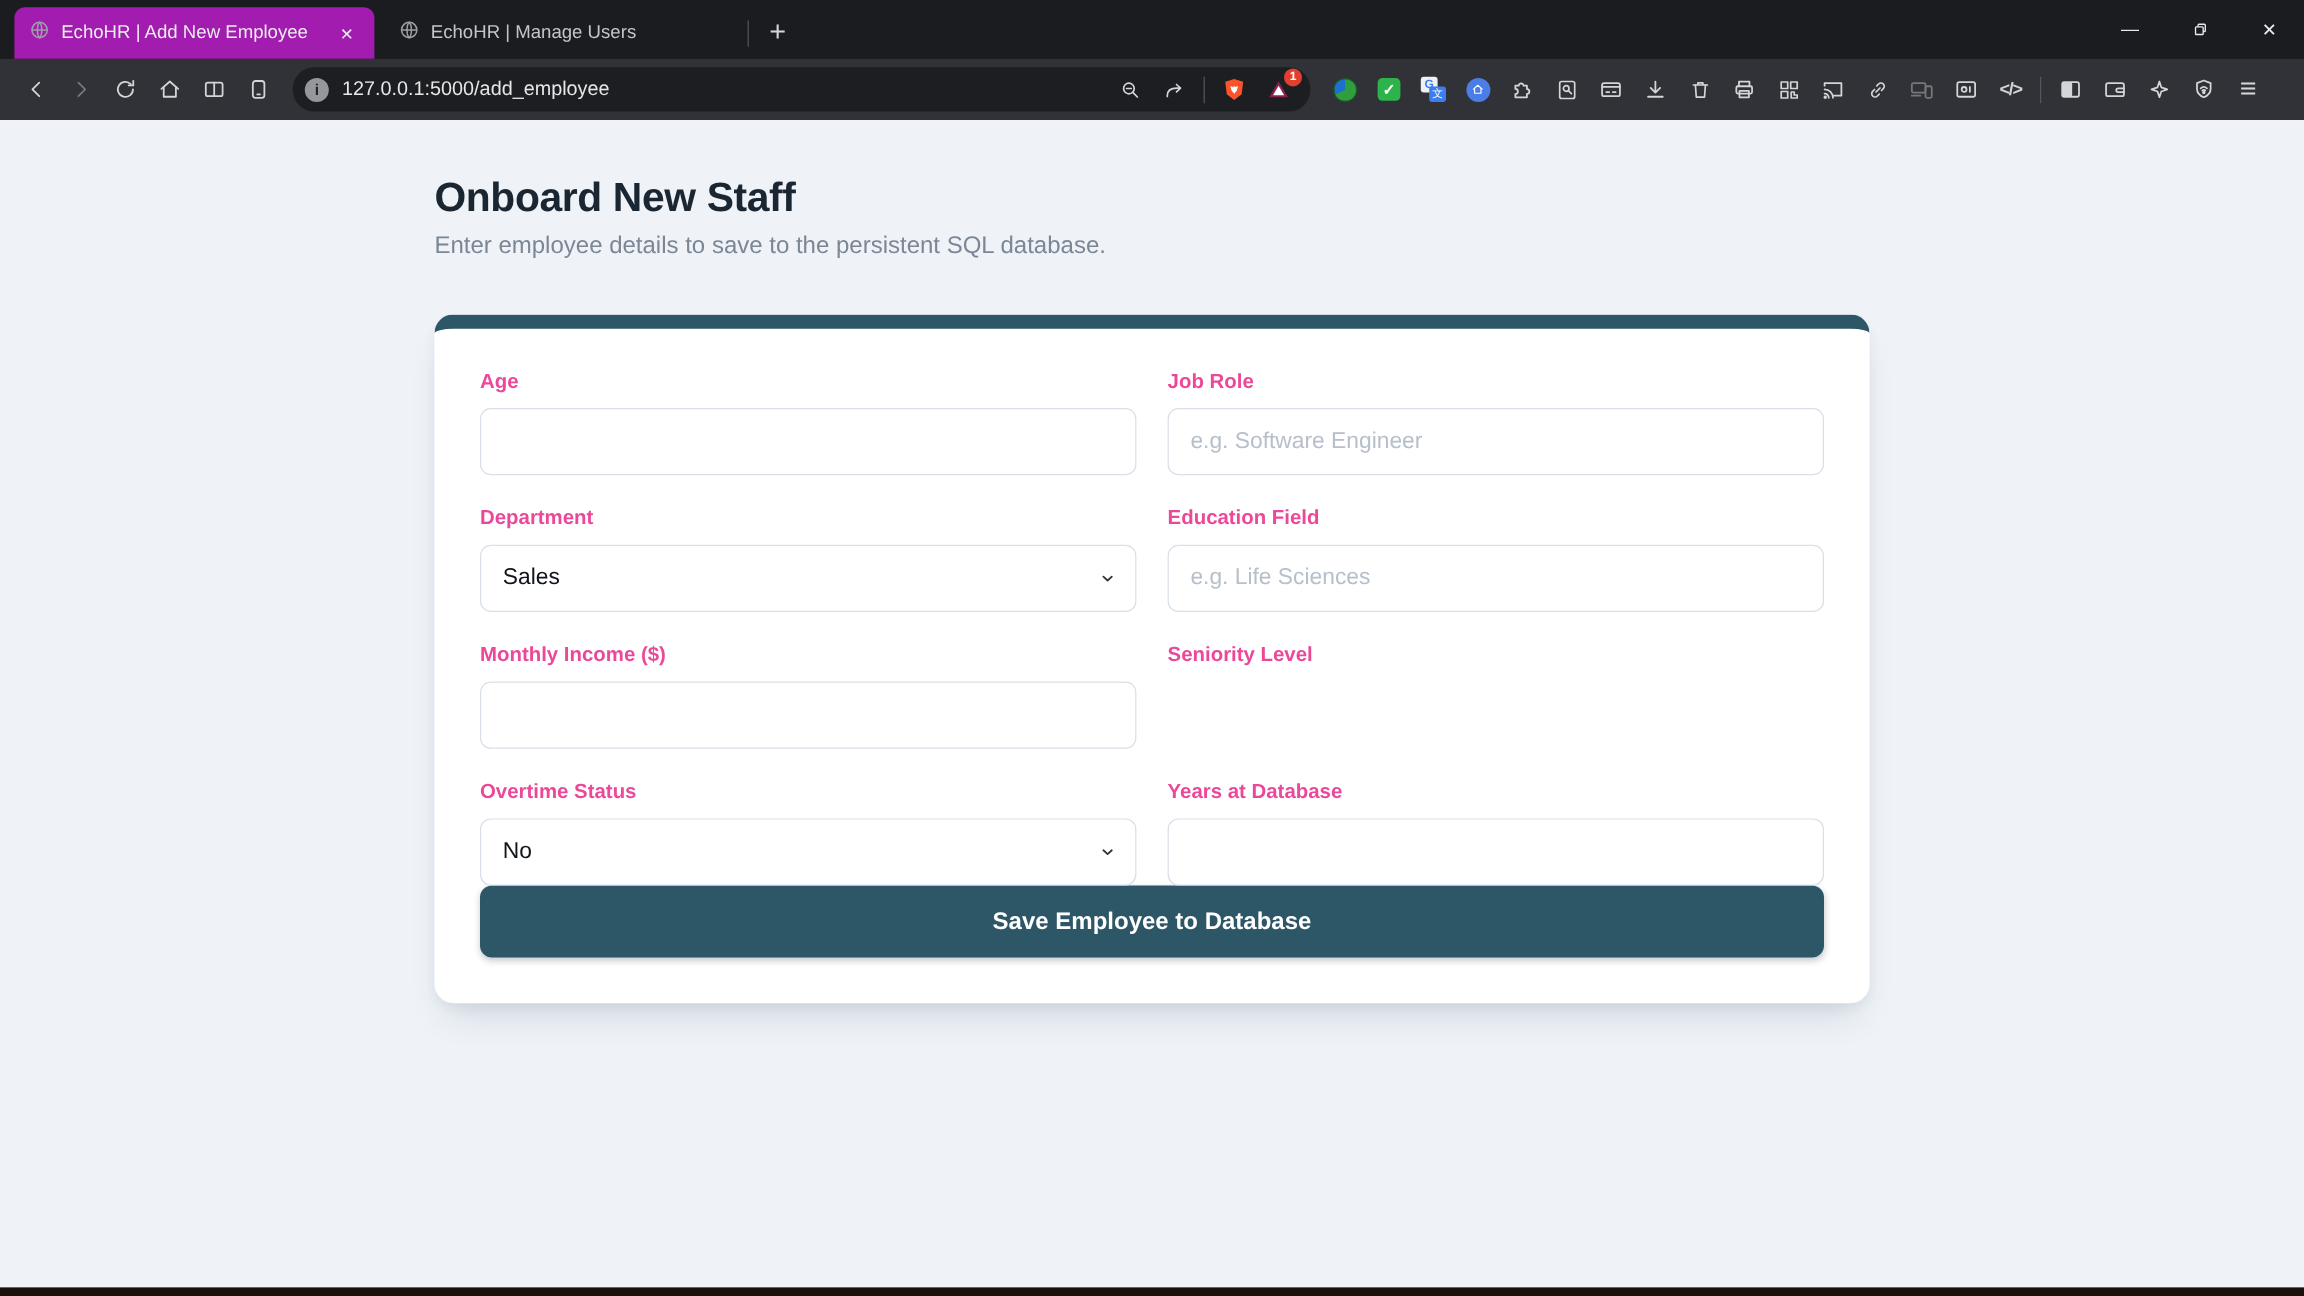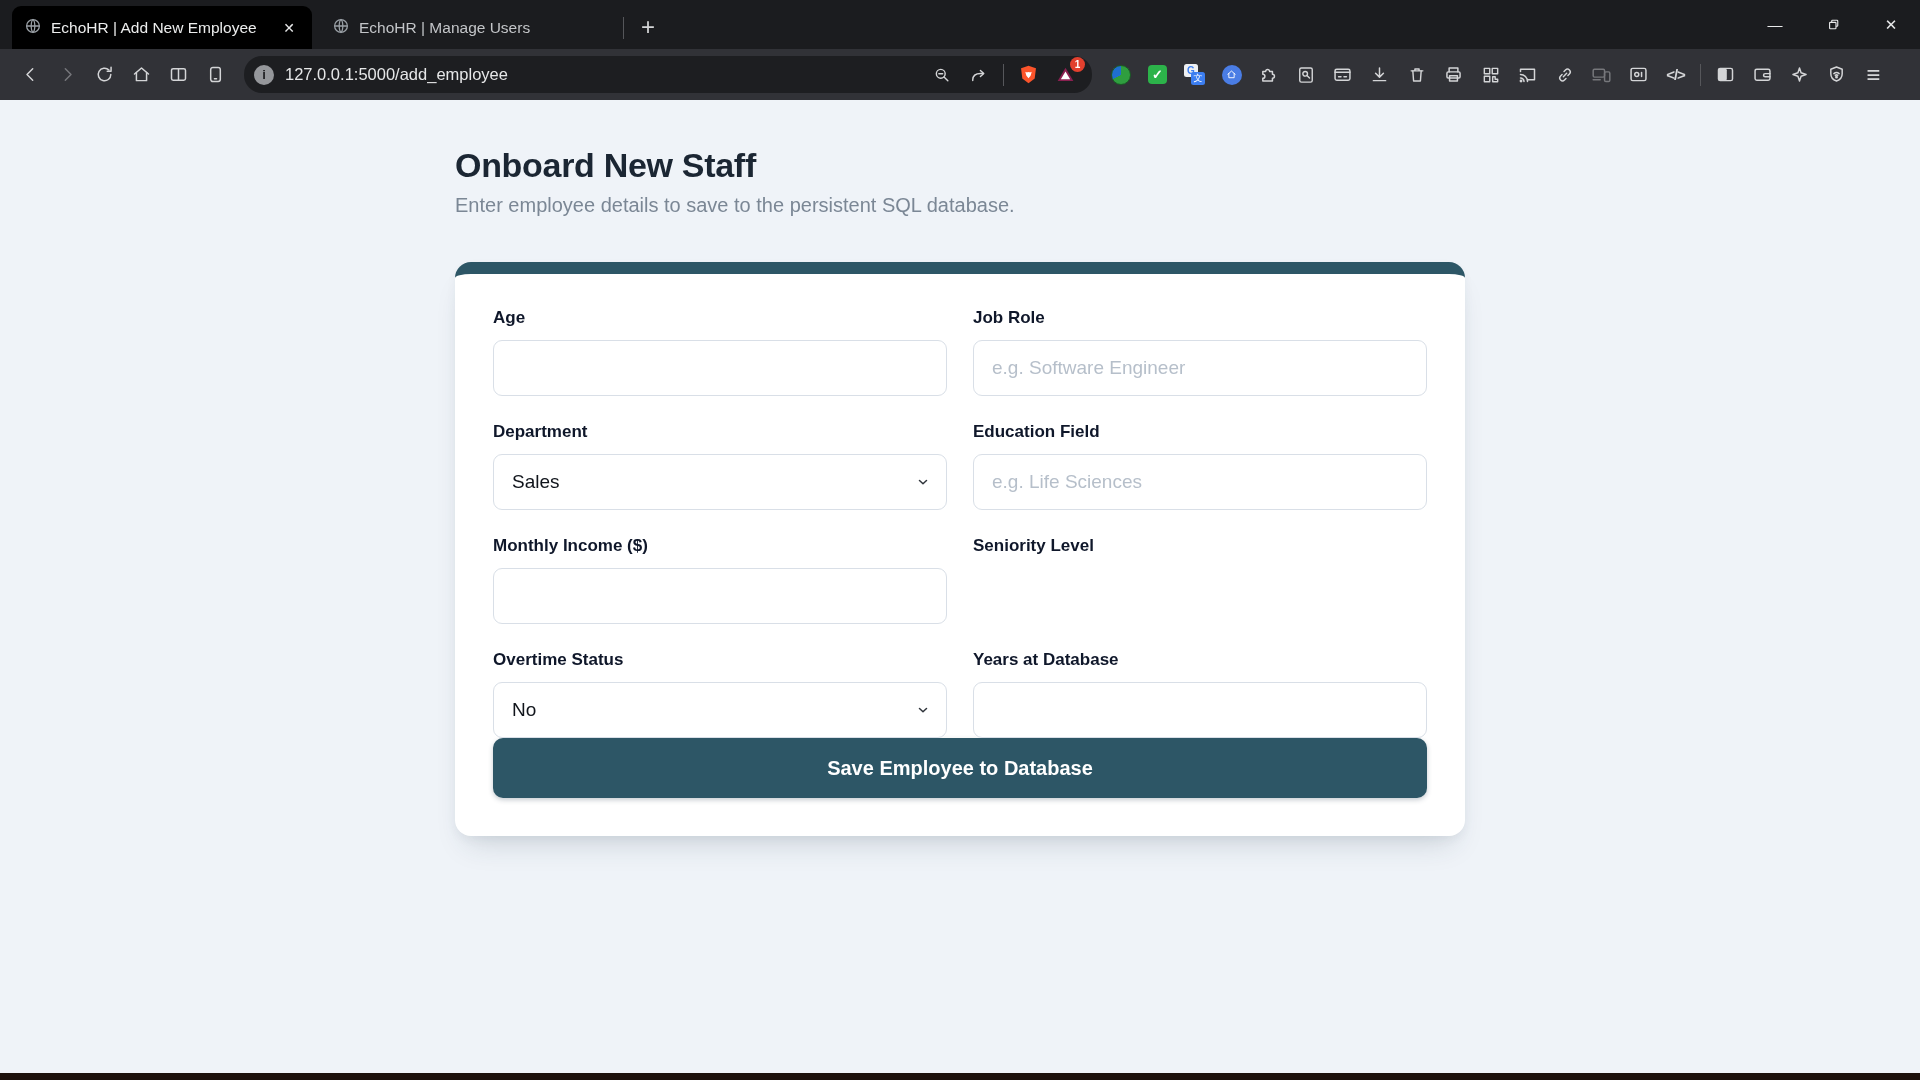--- a/index.html
+++ b/index.html
@@ -7,21 +7,21 @@
   body {
     width:1920px; height:1080px; overflow:hidden;
     font-family:"Liberation Sans", sans-serif;
     background:#1b1c1f;
   }
   .window { width:1920px; height:1080px; display:flex; flex-direction:column; }
 
   
   .tabbar { height:49px; background:#1b1c1f; display:flex; align-items:flex-end; padding-left:12px; position:relative; flex:none; }
   .tab { height:43px; display:flex; align-items:center; padding:0 12px; gap:9px; border-radius:9px 9px 0 0; }
-  .tab.active { background:#000000; width:300px; }
+  .tab.active { background:#a21caf; width:300px; }
   .tab.inactive { width:295px; margin-left:8px; }
   .tab-title { font-size:15.5px; color:#eceded; flex:1; white-space:nowrap; overflow:hidden; }
   .tab.inactive .tab-title { color:#c3c5c8; }
   .tab-close { color:#e8e9ea; font-size:14px; width:22px; height:22px; display:flex; align-items:center; justify-content:center; border-radius:50%; }
   .tab-sep { width:1px; height:22px; background:#55565a; margin:0 8px 10px 8px; }
   .newtab { color:#d4d5d7; font-size:24px; font-weight:400; width:32px; height:32px; display:flex; align-items:center; justify-content:center; margin-bottom:6px; border-radius:8px; }
   .win-controls { position:absolute; right:0; top:0; height:49px; display:flex; }
   .win-btn { width:58px; height:49px; display:flex; align-items:center; justify-content:center; color:#e9eaeb; font-size:15px; }
 
   
@@ -39,27 +39,27 @@
   .translate { width:21px; height:21px; position:relative; }
   .translate .t-back { position:absolute; left:0; top:0; width:14px; height:13px; background:#eef0f2; border-radius:2.5px; color:#3c7ef0; font-size:10px; font-weight:700; display:flex; align-items:center; justify-content:center; }
   .translate .t-front { position:absolute; right:0; bottom:0; width:14px; height:13px; background:#3c7ef0; border-radius:2.5px; color:#fff; font-size:9px; display:flex; align-items:center; justify-content:center; }
   .home-circle { width:20px; height:20px; border-radius:50%; background:#4a7de5; display:flex; align-items:center; justify-content:center; }
   .home-circle svg { stroke:#fff; stroke-width:2; }
   .code-glyph { font-size:15px; font-weight:700; color:#d4d5d7; letter-spacing:-1px; }
   .menu-glyph { font-size:24px; color:#d4d5d7; }
 
   
   .page { flex:1; background:#eff3f8; overflow:hidden; }
-  .content { width:1010px; margin:0 auto; padding-top:46px; }
+  .content { width:1196px; margin:0 auto; padding-top:46px; }
   .page-title { font-size:34px; font-weight:700; color:#1b2633; margin:0; letter-spacing:-0.3px; }
   .page-subtitle { font-size:20px; color:#7b8795; margin:9px 0 0; }
   .card { margin-top:45px; background:#ffffff; border-top:12px solid #2d5666; border-radius:16px; padding:34px 38px 38px;
           box-shadow:0 18px 30px -12px rgba(40,60,80,.18), 0 4px 10px rgba(40,60,80,.05); }
   .grid { display:grid; grid-template-columns:1fr 1fr; column-gap:26px; row-gap:26px; }
-  .flabel { font-size:17px; font-weight:700; color:#0f172a; margin-bottom:12px; }
+  .flabel { font-size:17px; font-weight:700; color:#ec4899; margin-bottom:12px; }
   .tinput { width:100%; height:56px; border:1px solid #d9dfe7; border-radius:9px; font-size:19px; padding:0 18px;
             font-family:inherit; color:#10141b; background:#fff; outline:none; }
   .tinput::placeholder { color:#b6bfca; }
   .selectbox { width:100%; height:56px; border:1px solid #d9dfe7; border-radius:9px; font-size:19px; padding:0 16px 0 18px;
                display:flex; align-items:center; justify-content:space-between; color:#10141b; background:#fff; cursor:default; }
   .selectbox svg { stroke:#30353c; stroke-width:2.6; fill:none; stroke-linecap:round; stroke-linejoin:round; }
   .savebtn { display:block; width:100%; height:60px; background:#2d5666; color:#fff; font-weight:700;
              font-size:20px; border:none; border-radius:10px; font-family:inherit; cursor:pointer;
              box-shadow:0 2px 5px rgba(30,50,70,.25); }
   .bottom-strip { height:7px; background:#1c100c; flex:none; }

